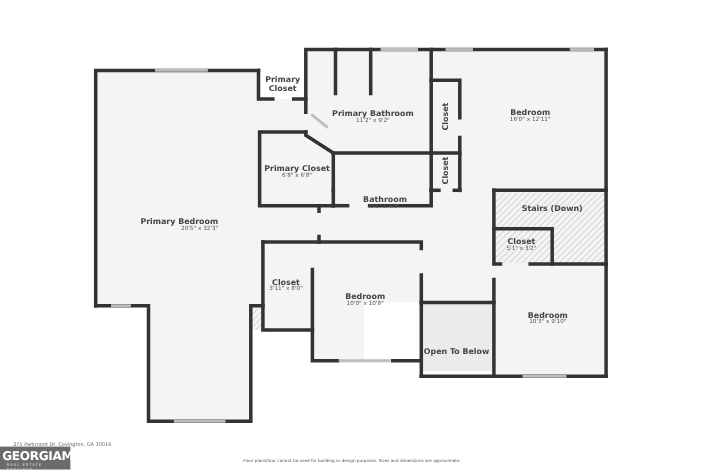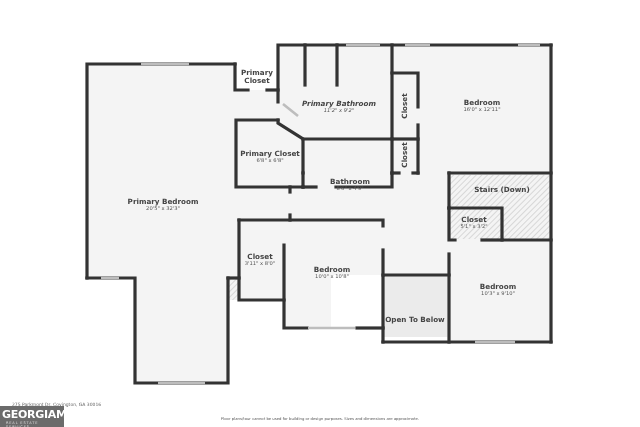--- a/index.html
+++ b/index.html
@@ -95,28 +95,28 @@
     <line class="win" x1="158" y1="383" x2="205" y2="383"></line>
     <line class="win" x1="346" y1="45" x2="380" y2="45"></line>
     <line class="win" x1="405" y1="45" x2="430" y2="45"></line>
     <line class="win" x1="518" y1="45" x2="540" y2="45"></line>
     <line class="win" x1="308" y1="328" x2="355" y2="328"></line>
     <line class="win" x1="475" y1="342" x2="515" y2="342"></line>
     <line class="win" x1="283" y1="104" x2="298" y2="116"></line>
   </g>
 </svg>
 
-<div class="lbl" style="left:163px; top:205px;">
+<div class="lbl" style="left:163px; top:205px;text-align:right;">
   <span class="n">Primary Bedroom</span>
   <span class="d">20'5" x 32'3"</span>
 </div>
 <div class="lbl" style="left:257px; top:77px;">
   <span class="n" style="white-space:normal; width:34px;">Primary Closet</span>
 </div>
-<div class="lbl" style="left:339px; top:107px;font-style:italic;">
+<div class="lbl" style="left:339px; top:107px;">
   <span class="n">Primary Bathroom</span>
   <span class="d">11'2" x 9'2"</span>
 </div>
 <div class="lbl" style="left:270px; top:157px;">
   <span class="n">Primary Closet</span>
   <span class="d">6'8" x 6'8"</span>
 </div>
 <div class="lbl" style="left:350px; top:161px;margin-top:24px;">
   <span class="n">Bathroom</span>
   <span class="d">8'6" x 4'9"</span>

